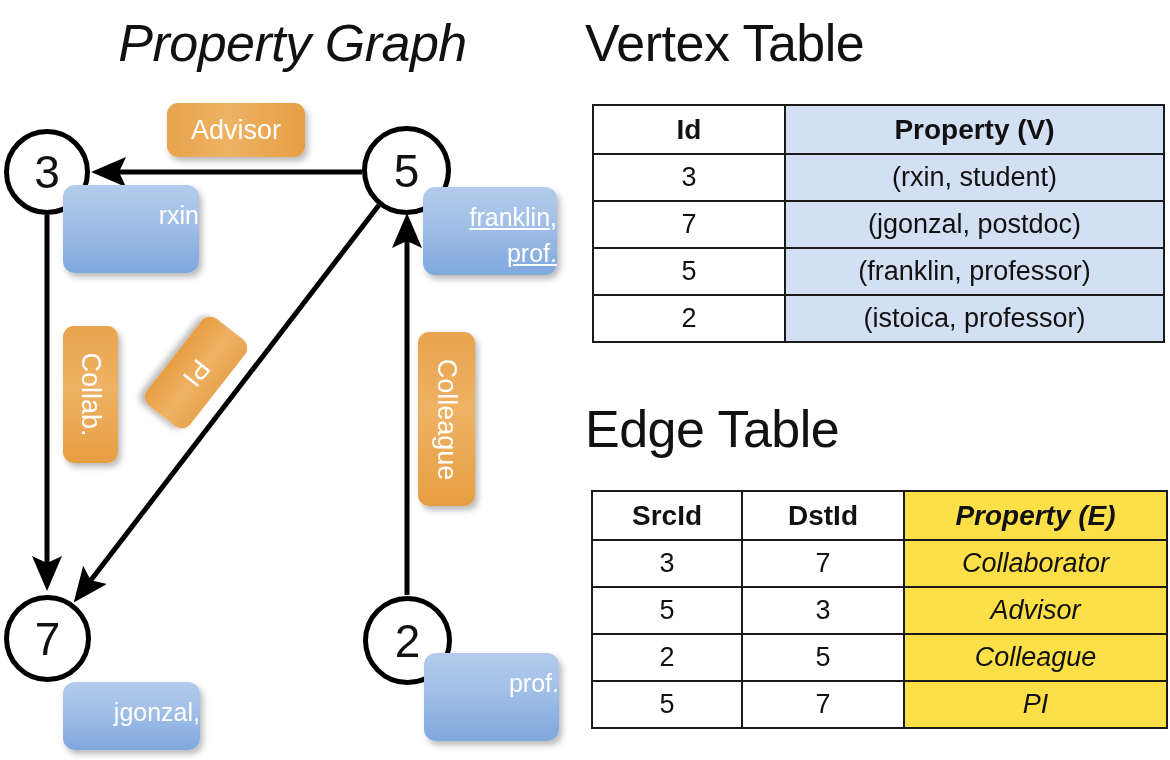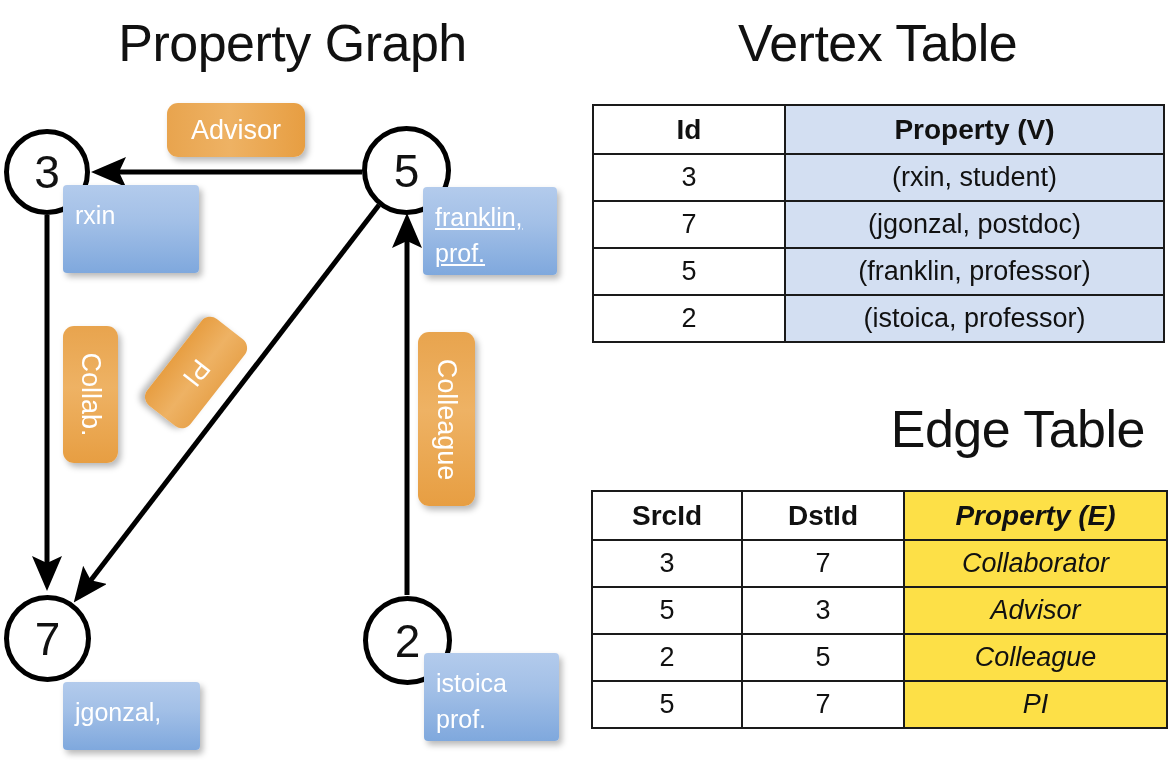--- a/index.html
+++ b/index.html
@@ -23,30 +23,31 @@
     font-weight: 300;
     color: #111;
     white-space: nowrap;
     letter-spacing: -0.5px;
   }
   #title-property-graph {
     left: 0; top: 14px; width: 585px;
     text-align: center;
     font-size: 52px;
     line-height: 58px;
+    font-style: italic;
   }
   #title-vertex-table {
     left: 585px; top: 14px; width: 585px;
-    text-align: center;
+    text-align: left;
     font-size: 52px;
     line-height: 58px;
   }
   #title-edge-table {
-    left: 560px; top: 400px; width: 585px;
-    text-align: right;
+    left: 585px; top: 400px; width: 585px;
+    text-align: left;
     font-size: 52px;
     line-height: 58px;
   }
 
   
   #graph-canvas {
     position: absolute;
     left: 0; top: 0;
     width: 585px; height: 760px;
   }
@@ -69,30 +70,31 @@
     font-size: 46px;
     font-weight: 300;
     line-height: 1;
     color: #111;
     z-index: 6;
   }
 
   
   .prop-box {
     position: absolute;
-    border-radius: 4px;
+    border-radius: 12px;
     background: linear-gradient(to bottom, #b3cbec 0%, #a3c0e7 40%, #7fa8dd 100%);
     box-shadow: 3px 4px 6px rgba(0,0,0,0.28);
     color: #fff;
     font-size: 25px;
     line-height: 36px;
     padding: 12px 0 0 12px;
     box-sizing: border-box;
     z-index: 8;
     font-weight: 400;
+    text-align: right;
   }
 
   
   .edge-label {
     position: absolute;
     border-radius: 11px;
     background: linear-gradient(to right, #e8a44e 0%, #eeb264 45%, #e79e42 100%);
     box-shadow: 3px 4px 6px rgba(0,0,0,0.28);
     color: #fff;
     font-size: 27px;
@@ -185,21 +187,20 @@
     <div>rxin</div>
   </div>
   <div class="prop-box" style="left:423px; top:187px; width:134px; height:88px;text-decoration:underline;">
     <div>franklin,</div>
     <div>prof.</div>
   </div>
   <div class="prop-box" style="left:63px; top:653px; width:137px; height:68px;margin-top:29px;">
     <div>jgonzal,</div>
   </div>
   <div class="prop-box" style="left:424px; top:653px; width:135px; height:88px;">
-    <div>istoica</div>
     <div>prof.</div>
   </div>
 
   <div class="edge-label" style="left:167px; top:103px; width:138px; height:54px;">
     <span>Advisor</span>
   </div>
 
   <div class="edge-label vert" style="left:63px; top:326px; width:55px; height:137px;">
     <span class="rot90">Collab.</span>
   </div>

